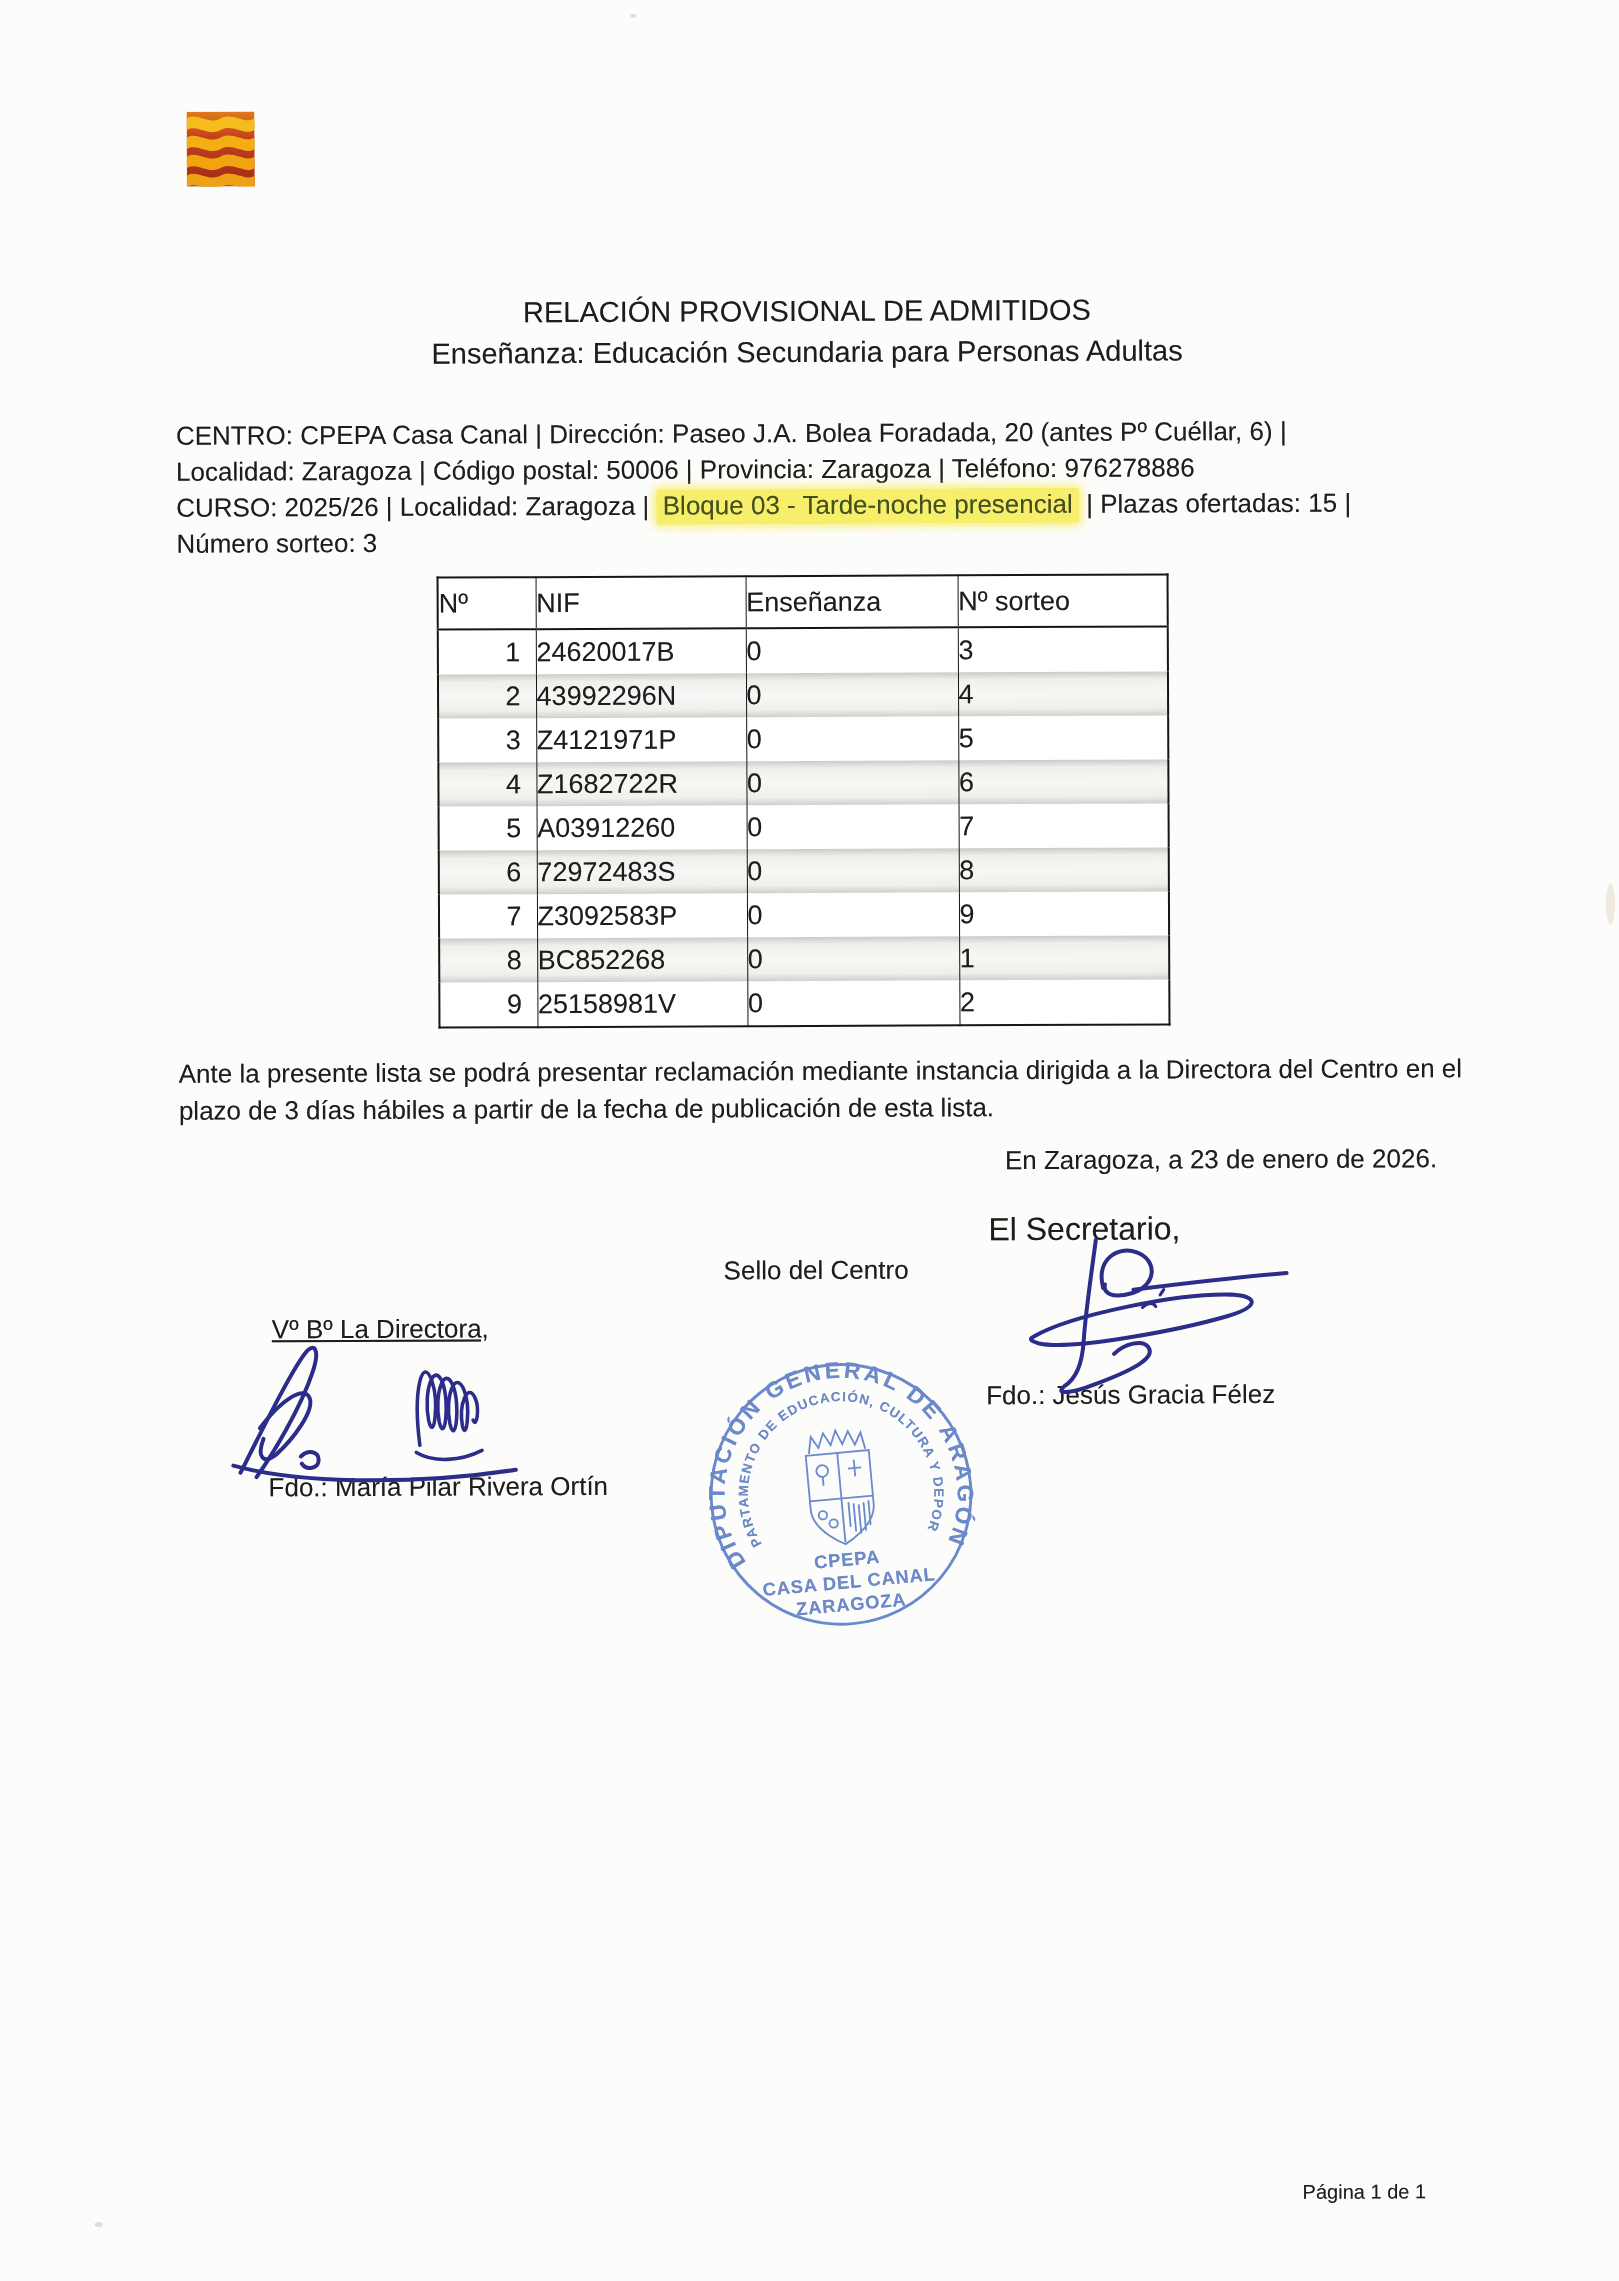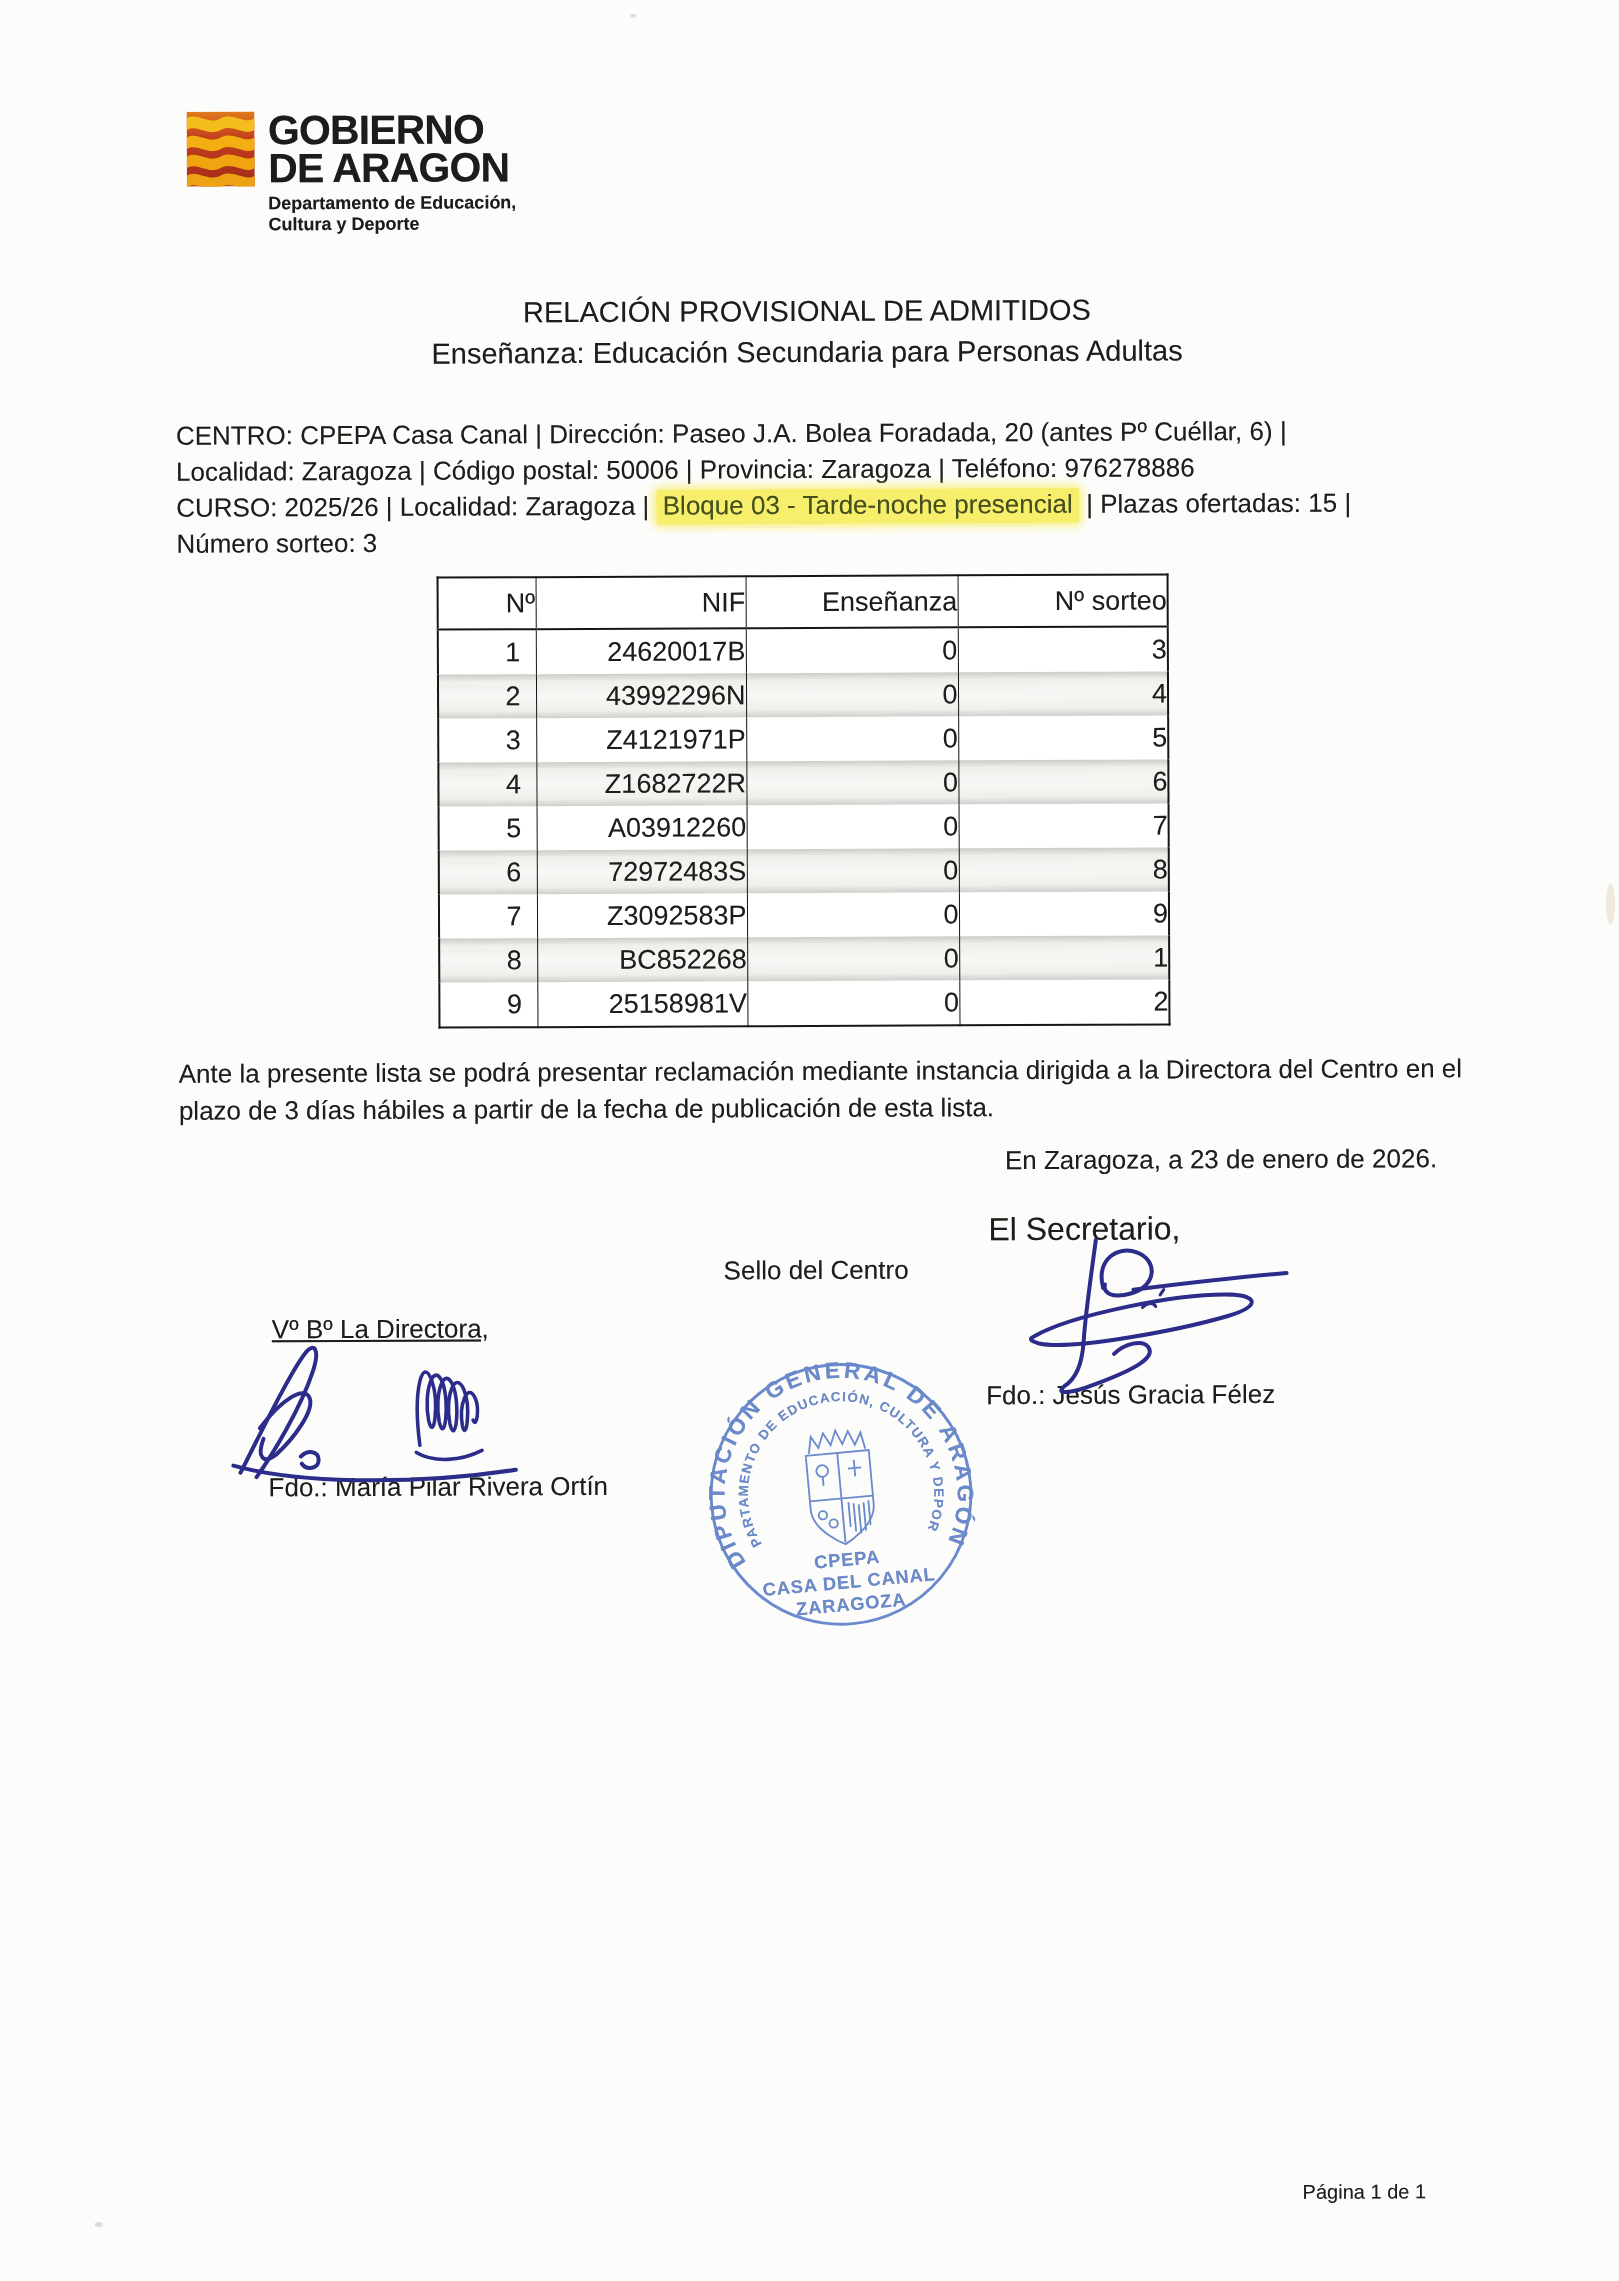--- a/index.html
+++ b/index.html
@@ -20,21 +20,21 @@
   .heading .subtitle{margin-top:8px;}
   
   .info{position:absolute;left:178px;top:415px;font-size:26px;line-height:36px;white-space:nowrap;}
   .hl{background:#f7ee6c;color:#45511d;padding:0.9px 6.2px 3.6px 6.2px;border-radius:3.6px;
       box-shadow:0 0 8px 2.7px rgba(247,238,108,.9);}
   
   .admitted-table{position:absolute;left:438px;top:575px;border-collapse:collapse;
       table-layout:fixed;background:#fff;border:2.7px solid #161616;}
   .admitted-table th,.admitted-table td{
       border-left:1.8px solid #161616;border-right:1.8px solid #161616;
-      text-align:right;font-weight:normal;font-size:27px;padding:0;}
+      text-align:left;font-weight:normal;font-size:27px;padding:0;}
   .admitted-table thead th{height:50px;border-bottom:2.7px solid #161616;}
   .admitted-table tbody td{height:44px;}
   .admitted-table tbody td:first-child{text-align:right;padding-right:15px;}
   .admitted-table tbody tr.shaded td{
       background:linear-gradient(180deg,#cbcbc7 0%,#efefec 17%,#f7f7f5 50%,#efefec 83%,#cfcfcb 100%);}
   
   .notice{position:absolute;left:178px;top:1053px;width:1310px;font-size:26px;line-height:37px;}
   .date-line{position:absolute;top:1146px;right:183px;font-size:26px;}
   .sec-title{position:absolute;left:987px;top:1212px;font-size:32px;}
   .seal-label{position:absolute;left:722px;top:1255px;font-size:26px;}
@@ -64,30 +64,20 @@
           <stop offset="1" stop-color="#a22a18"></stop>
         </linearGradient>
         <path id="wv" d="M0,16 C14,6 32,26 50,16 C68,6 86,26 100,16 L100,33 C86,43 68,23 50,33 C32,43 14,23 0,33 Z"></path>
       </defs>
       <rect width="100" height="110" fill="url(#lgbg)"></rect>
       <use href="#wv" y="-6" fill="#f5bd1c"></use>
       <use href="#wv" y="22" fill="#f2ae12"></use>
       <use href="#wv" y="50" fill="#f0a510"></use>
       <use href="#wv" y="78" fill="#eca212"></use>
     </svg>
-    <div>
-      <div class="logo-name">
-        <div>GOBIERNO</div>
-        <div>DE ARAGON</div>
-      </div>
-      <div class="logo-dept">
-        <div>Departamento de Educación,</div>
-        <div>Cultura y Deporte</div>
-      </div>
-    </div>
   </div>
 
   <div class="heading">
     <div class="title">RELACIÓN PROVISIONAL DE ADMITIDOS</div>
     <div class="subtitle">Enseñanza: Educación Secundaria para Personas Adultas</div>
   </div>
 
   <div class="info">
     <div>CENTRO: CPEPA Casa Canal | Dirección: Paseo J.A. Bolea Foradada, 20 (antes Pº Cuéllar, 6) |</div>
     <div>Localidad: Zaragoza | Código postal: 50006 | Provincia: Zaragoza | Teléfono: 976278886</div>

